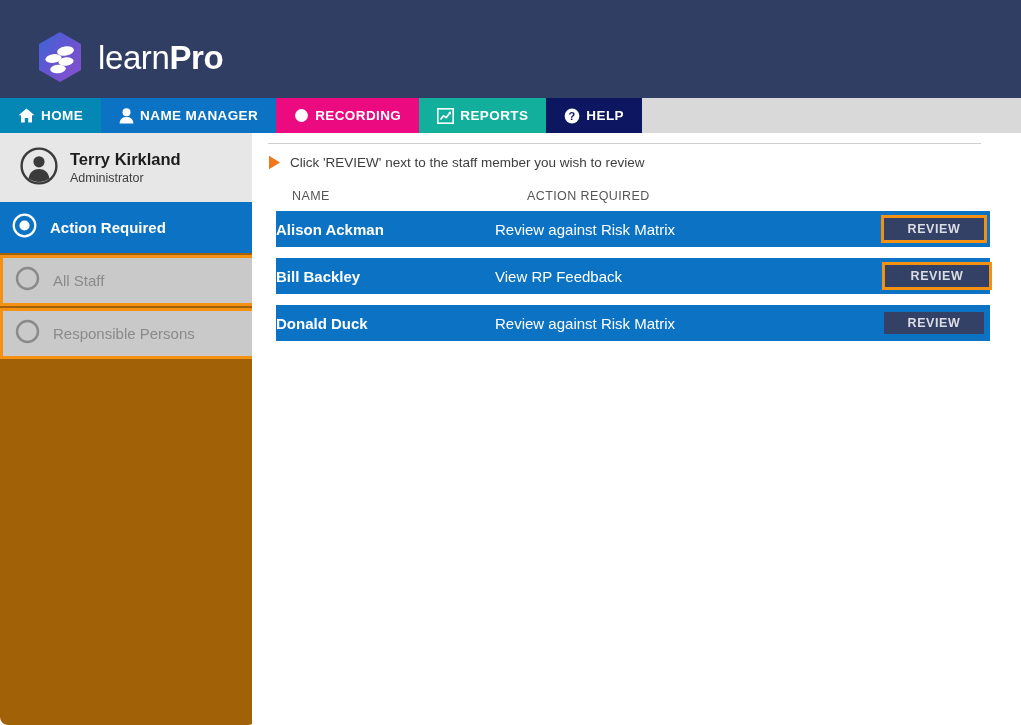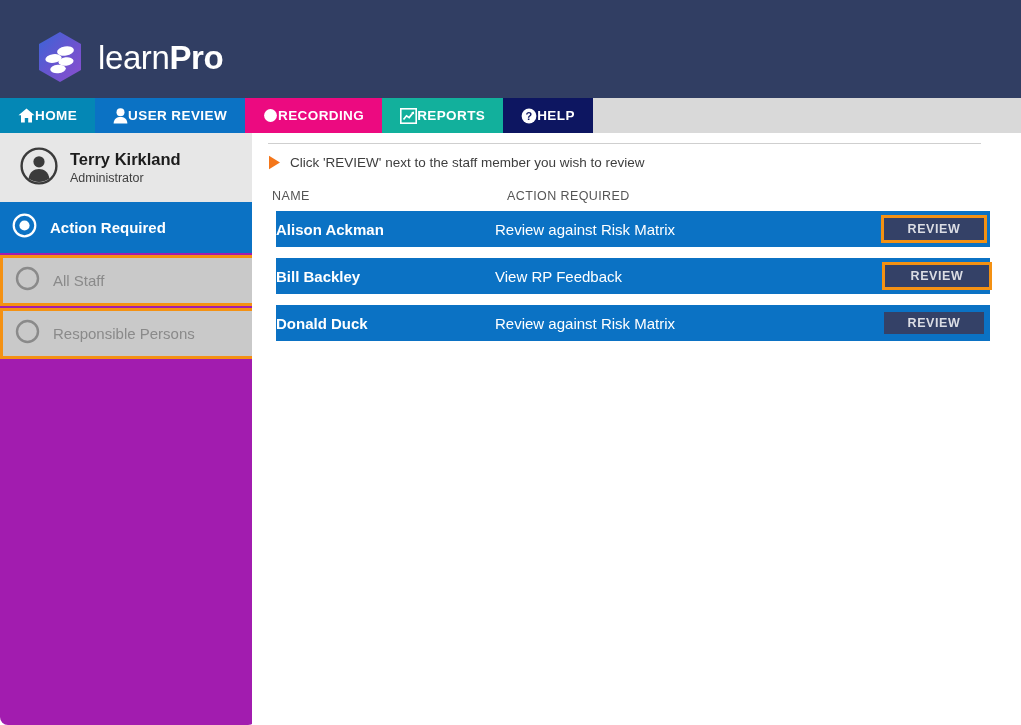--- a/index.html
+++ b/index.html
@@ -32,37 +32,37 @@
   }
   .wordmark .bold { font-weight: bold; }
 
   
   .navbar {
     position: absolute; left: 0; top: 98px; width: 1021px; height: 35px;
     background: #d9d9d9;
     display: flex; align-items: stretch;
   }
   .navitem {
-    display: flex; align-items: center; gap: 0;
+    display: flex; align-items: center; gap: 6px;
     padding: 0 18px;
     color: #ffffff;
     font-size: 13.5px;
     font-weight: bold;
     letter-spacing: 0.4px;
     white-space: nowrap;
     cursor: pointer;
     user-select: none;
   }
   .navitem .nav-ico { display: flex; align-items: center; }
   .navitem svg { display: block; }
 
   
   .sidebar {
     position: absolute; left: 0; top: 133px; width: 256px; height: 592px;
-    background: #a21caf;
+    background: #a16207;
     border-radius: 8px;
   }
   .userbox {
     height: 69px;
     display: flex; align-items: center;
     padding-left: 20px;
     background: #e7e7e7;
   }
   .avatar-ico { width: 38px; height: 38px; flex: 0 0 38px; }
   .userinfo { margin-left: 12px; line-height: 1.15; }
@@ -125,21 +125,21 @@
     margin: 11px 0 0 16px;
     font-size: 13.5px; color: #3e3e3e;
   }
   .arrow-ico { width: 13px; height: 15px; flex: 0 0 13px; }
 
   .colheads {
     display: flex;
     margin: 16px 0 0 20px;
     font-size: 12.5px; color: #555555; letter-spacing: 0.4px;
   }
-  .colheads .ch-name { width: 235px; }
+  .colheads .ch-name { width: 235px; margin-left: 20px; }
 
   .rows { margin-top: 8px; }
   .row {
     position: relative;
     height: 36px;
     margin: 0 31px 11px 24px;
     background: #0b72c4;
     display: flex; align-items: center;
   }
   .row .r-name {
@@ -205,21 +205,21 @@
       <span>HOME</span>
     </div>
 
     <div class="navitem" style="background:#0b72c4">
       <span class="nav-ico">
         <svg width="15" height="16" viewBox="0 0 15 16">
             <circle cx="7.5" cy="4.2" r="4" fill="#ffffff"></circle>
             <path d="M0.6 15.5 C0.9 10.6 3.9 9 7.5 9 C11.1 9 14.1 10.6 14.4 15.5 Z" fill="#ffffff"></path>
           </svg>
       </span>
-      <span>USER REVIEW</span>
+      <span>NAME MANAGER</span>
     </div>
 
     <div class="navitem" style="background:#ec0a80">
       <span class="nav-ico">
         <svg width="15" height="15" viewBox="0 0 15 15">
             <circle cx="7.5" cy="7.5" r="6.4" fill="#ffffff"></circle>
           </svg>
       </span>
       <span>RECORDING</span>
     </div>

